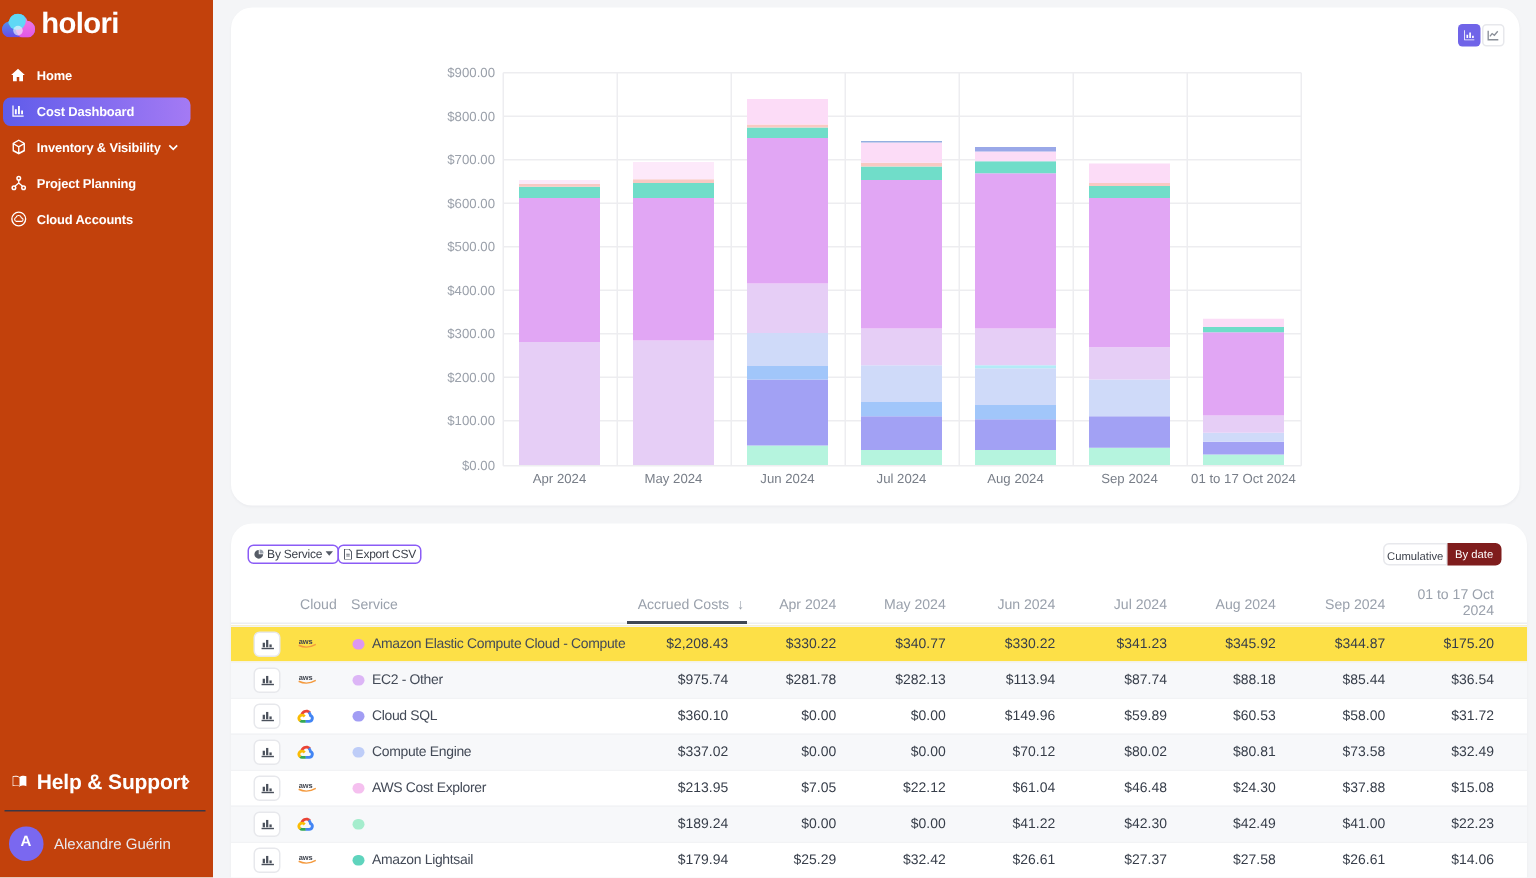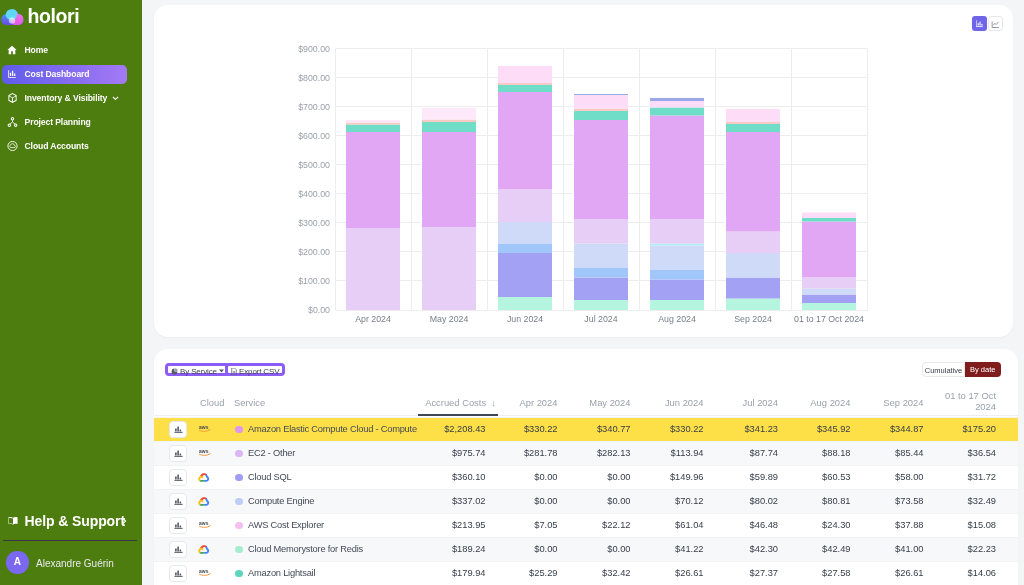--- a/index.html
+++ b/index.html
@@ -1,38 +1,38 @@
 <!DOCTYPE html>
 <html><head>
 <meta charset="utf-8">
 <style>
   * { margin:0; padding:0; box-sizing:border-box; }
   html,body { width:1024px; height:585px; overflow:hidden; }
   body { font-family:"Liberation Sans", sans-serif; background:#f4f5f7; position:relative; }
   .abs { position:absolute; }
 
   
-  #sidebar { position:absolute; left:0; top:0; width:142px; height:585px; background:#4d7c0f; }
+  #sidebar { position:absolute; left:0; top:0; width:142px; height:585px; background:#c2410c; }
   .sb-item { position:absolute; left:0; width:142px; height:20px; color:#fff; font-size:8.6px; font-weight:700; }
   .sb-item .txt { position:absolute; left:24.5px; top:50%; transform:translateY(-50%); white-space:nowrap; letter-spacing:-0.1px; }
   .sb-item svg { position:absolute; left:7px; top:50%; transform:translateY(-50%); }
   .pill { position:absolute; left:2px; top:64.5px; width:125px; height:19px; border-radius:5px;
           background:linear-gradient(90deg,#5f5cea,#a47af4); }
 
   
   #chartcard { position:absolute; left:154px; top:5px; width:859px; height:332px; background:#fff; border-radius:14px; box-shadow:0 1px 2px rgba(16,24,40,.04); }
   #tablecard { position:absolute; left:154px; top:349px; width:864px; height:300px; background:#fff; border-radius:14px; box-shadow:0 1px 2px rgba(16,24,40,.04); }
 
   
   .cbtn { position:absolute; width:15px; height:15px; top:11px; border-radius:3px; }
   #btn-bar  { left:818px; background:#7064e8; }
   #btn-line { left:833.5px; background:#fff; border:1px solid #e7e8ec; }
 
   
-  .tbtn { position:absolute; top:14px; height:13px; border:3px solid #8b5cf6; border-radius:4px; background:#fff;
+  .tbtn { position:absolute; top:14px; height:13px; border:1px solid #8b5cf6; border-radius:4px; background:#fff;
           font-size:8px; color:#3c414b; font-weight:400; line-height:11px; padding:0 3px; white-space:nowrap; letter-spacing:-0.15px; }
   .toggle { position:absolute; top:12.5px; height:15.5px; font-size:7.5px; line-height:15.5px; }
   .thead { position:absolute; top:44px; height:22px; left:0; right:0; color:#9aa1ac; font-size:9.4px; }
   .thead span { position:absolute; top:4px; }
   .row { position:absolute; left:0; height:24px; width:864px; font-size:9.3px; color:#374151; }
   .row .amt { position:absolute; top:0; line-height:24px; color:#363d49; }
   .row .svc { position:absolute; left:94px; line-height:24px; color:#434a57; white-space:nowrap; letter-spacing:-0.22px; }
   .dot { position:absolute; left:81px; top:8.5px; width:7.5px; height:7.5px; border-radius:50%; }
   .mini { position:absolute; left:15px; top:3.5px; width:18px; height:17px; border:1px solid #e7e8ec; border-radius:4px; background:#fff; }
   .r-accr{ right:532.5px; } .r-apr{ right:460.5px; } .r-may{ right:387.5px; } .r-jun{ right:314.5px; }
@@ -402,21 +402,20 @@
               <rect x="15" y="9" width="4" height="5"></rect>
             </g>
           </svg></div>
     <span style="position:absolute;left:44px;top:7px"><svg width="12" height="9.8" viewBox="0 0 32 26">
 <path d="M21.5 9.5 24 7l0.2-1.1C19.6 1.7 12.3 2.2 8.2 6.9a11.3 11.3 0 0 0-2.4 4.5l0.9-0.1 5-0.8 0.4-0.4c2.2-2.4 6-2.8 8.6-0.7z" fill="#ea4335"></path>
 <path d="M26.1 11.3a11.3 11.3 0 0 0-3.4-5.5L19.2 9.3a6.2 6.2 0 0 1 2.3 5v0.6a3.1 3.1 0 0 1 0 6.3h-6.3l-0.6 0.7v3.7l0.6 0.6h6.3a8.1 8.1 0 0 0 4.6-14.9z" fill="#4285f4"></path>
 <path d="M8.9 26.2h6.3v-5h-6.3a3.1 3.1 0 0 1-1.3-0.3l-0.9 0.3-2.5 2.5-0.2 0.8a8.1 8.1 0 0 0 4.9 1.7z" fill="#34a853"></path>
 <path d="M8.9 10.1a8.1 8.1 0 0 0-4.9 14.5l3.7-3.6a3.1 3.1 0 1 1 4.1-4.1l3.7-3.6a8.1 8.1 0 0 0-6.6-3.2z" fill="#fbbc05"></path>
 </svg></span>
     <span class="dot" style="background:#a5edcd"></span>
-    <span class="svc">Cloud Memorystore for Redis</span>
         <span class="amt r-accr">$189.24</span>
         <span class="amt r-apr">$0.00</span>
         <span class="amt r-may">$0.00</span>
         <span class="amt r-jun">$41.22</span>
         <span class="amt r-jul">$42.30</span>
         <span class="amt r-aug">$42.49</span>
         <span class="amt r-sep">$41.00</span>
         <span class="amt r-oct">$22.23</span>
       </div>
       <div class="row" style="top:212px;">

